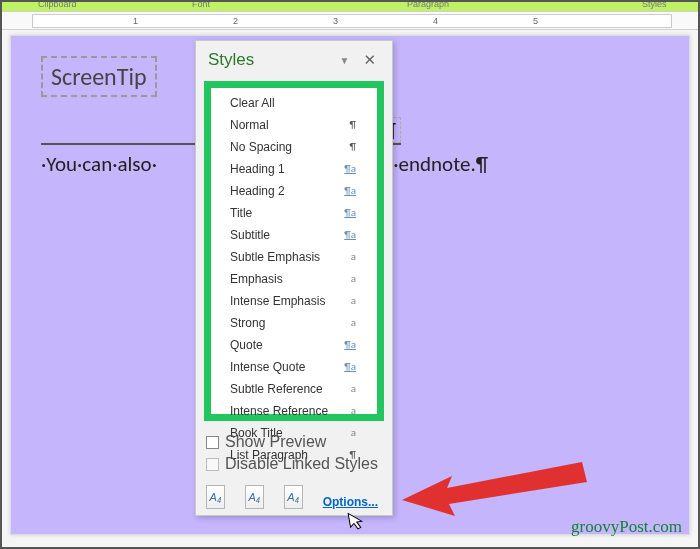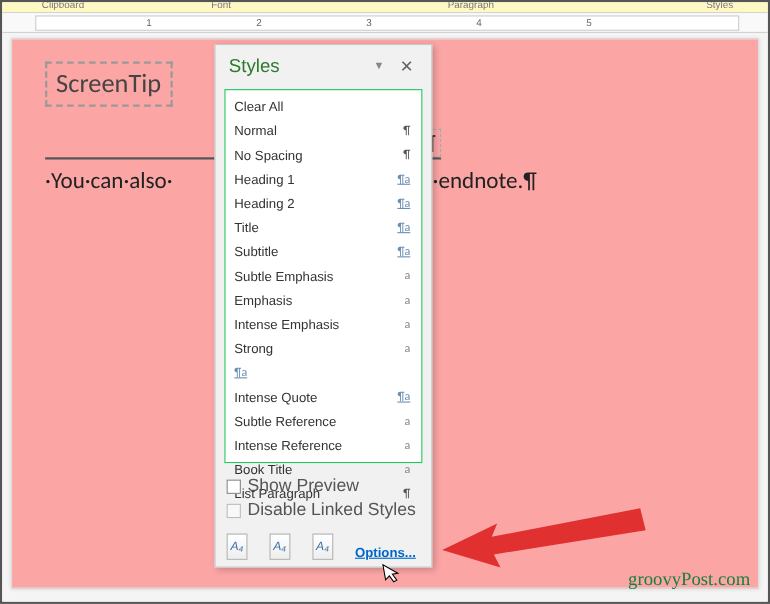--- a/index.html
+++ b/index.html
@@ -1,35 +1,35 @@
 <!DOCTYPE html>
 <html><head>
 <meta charset="utf-8">
 <style>
 * { box-sizing: border-box; margin: 0; padding: 0; }
 body { font-family: "Segoe UI", Tahoma, sans-serif; font-size: 13px; background: #fff; width: 700px; height: 549px; position: relative; overflow: hidden; border: 2px solid #555; }
-.ribbon-remnant { position: absolute; top: 0; left: 0; right: 0; height: 10px; background: #fef9c3; border-bottom: 1px solid #d0d0d0; }
+.ribbon-remnant { position: absolute; top: 0; left: 0; right: 0; height: 10px; background: #bef264; border-bottom: 1px solid #d0d0d0; }
 .ribbon-labels { position: absolute; top: -3px; width: 100%; font-size: 9px; color: #777; }
 .rl1 { position: absolute; left: 36px; } .rl2 { position: absolute; left: 190px; } .rl3 { position: absolute; left: 405px; } .rl4 { position: absolute; left: 640px; }
 .ruler { position: absolute; top: 10px; left: 0; right: 0; height: 18px; background: #f9f9f9; border-bottom: 1px solid #d0d0d0; }
 .ruler-inner { position: absolute; left: 30px; top: 2px; height: 14px; background: #fff; width: 640px; border: 1px solid #ccc; font-size: 9px; color: #666; }
 .ruler-num { position: absolute; top: 1px; }
 .doc-area { position: absolute; top: 28px; left: 0; right: 0; bottom: 0; background: #f5f5f5; }
-.page { position: absolute; top: 5px; left: 8px; right: 8px; bottom: 12px; background: #fca5a5; box-shadow: 0 0 4px rgba(0,0,0,0.15); border: 1px solid #ddd; }
+.page { position: absolute; top: 5px; left: 8px; right: 8px; bottom: 12px; background: #c4b5fd; box-shadow: 0 0 4px rgba(0,0,0,0.15); border: 1px solid #ddd; }
 .content { padding: 20px 30px; font-family: Calibri, sans-serif; color: #222; }
 .tip-box { border: 2px dashed #999; display: inline-block; padding: 4px 8px; font-size: 24px; color: #444; margin-bottom: 20px; }
 .h1line { font-size: 20px; color: #111; border-bottom: 2px solid #555; padding-bottom: 2px; margin-bottom: 6px; width: 360px;}
 .bodyline { font-size: 21px; color: #222; }
 
 .styles-pane { position: absolute; top: 38px; left: 193px; width: 198px; height: 476px; background: #f1f1f1; border: 1px solid #c8c8c8; box-shadow: 2px 2px 6px rgba(0,0,0,0.2); }
 .pane-header { display: flex; align-items: center; padding: 8px 8px 10px 12px; }
 .pane-title { color: #2b7a2b; font-size: 17px; flex: 1; font-weight: 400; }
 .pane-menu { color: #888; font-size: 10px; padding: 2px 6px; cursor: pointer; }
 .pane-close { color: #666; font-size: 15px; padding: 2px 8px; cursor: pointer; font-weight: 300; }
-.style-list { background: #fff; margin: 0 8px; border: 1px solid #22c55e; padding: 4px 0; max-height: 340px; }
+.style-list { background: #fff; margin: 0 8px; border: 7px solid #22c55e; padding: 4px 11px; max-height: 340px; }
 .style-row { display: flex; align-items: center; padding: 1px 10px 1px 8px; font-size: 12px; color: #333; cursor: pointer; line-height: 20px; }
 .style-label { flex: 1; }
 .style-mark { font-size: 11px; color: #6a8fb5; text-decoration: underline; font-family: Calibri, serif; }
 .style-mark.plain { text-decoration: none; color: #888; }
 .style-mark.para { text-decoration: none; color: #555; }
 .pane-bottom { padding: 10px 10px 6px 10px; }
 .chk-row { display: flex; align-items: center; font-size: 16px; color: #555; padding: 2px 0; }
 .chk { width: 13px; height: 13px; border: 1px solid #888; background: #fff; margin-right: 6px; }
 .chk.disabled { opacity: 0.5; }
 .btn-row { display: flex; align-items: flex-end; padding-top: 10px; gap: 20px; }
@@ -119,20 +119,21 @@
       </div>
       <div class="style-row">
         <span class="style-label">Intense Emphasis</span>
         <span class="style-mark plain">a</span>
       </div>
       <div class="style-row">
         <span class="style-label">Strong</span>
         <span class="style-mark plain">a</span>
       </div>
       <div class="style-row">
+        <span class="style-label">Quote</span>
         <span class="style-mark ">¶a</span>
       </div>
       <div class="style-row">
         <span class="style-label">Intense Quote</span>
         <span class="style-mark ">¶a</span>
       </div>
       <div class="style-row">
         <span class="style-label">Subtle Reference</span>
         <span class="style-mark plain">a</span>
       </div>

